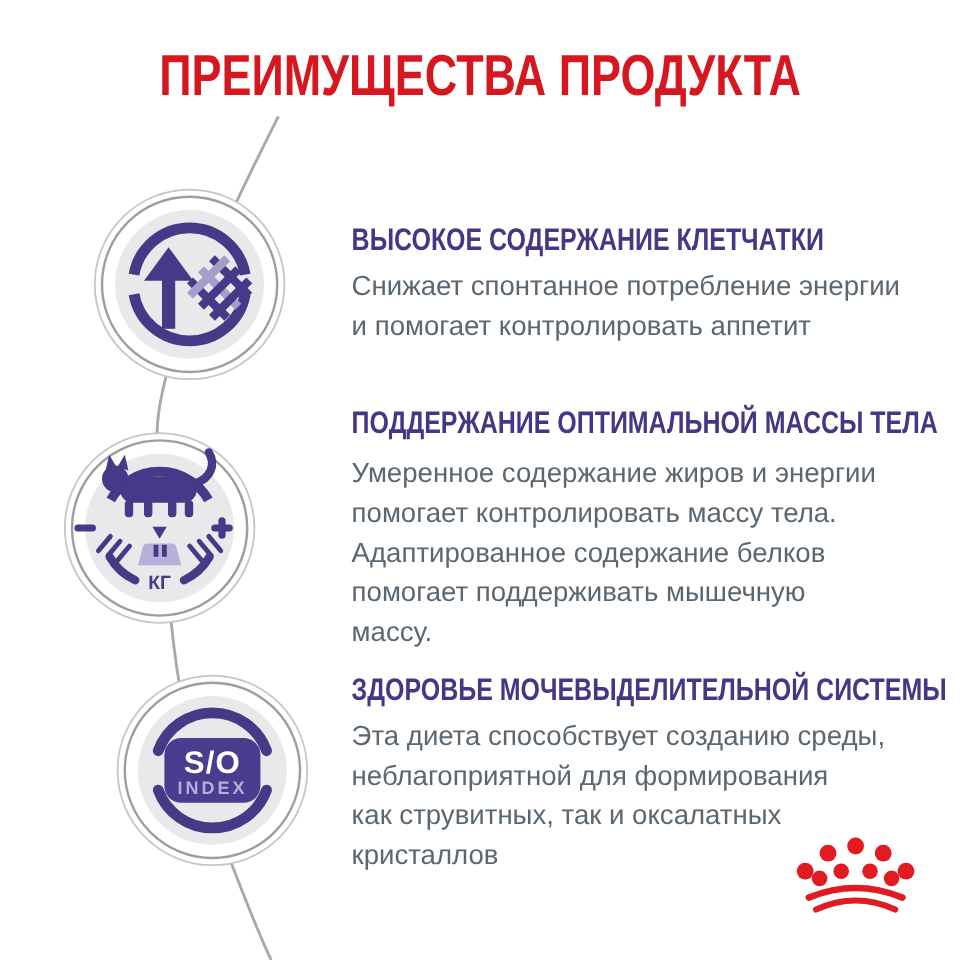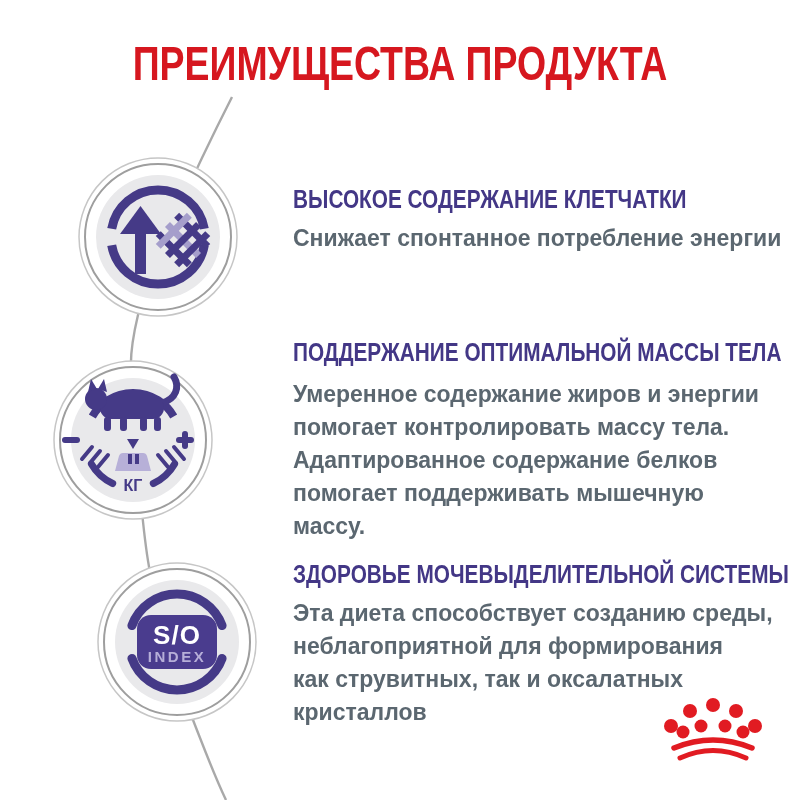--- a/index.html
+++ b/index.html
@@ -8,21 +8,21 @@
   .title{position:absolute;top:36px;left:50%;margin:0;white-space:nowrap;
          transform:translateX(-50%) scaleX(0.78);transform-origin:center top;
          font-size:48px;font-weight:700;color:#d6171f;letter-spacing:0;}
   .thread{position:absolute;left:0;top:0;}
   .badge{position:absolute;}
   .badge svg{display:block;}
   .sec{position:absolute;left:293px;}
   .sec h2{margin:0;white-space:nowrap;font-size:26px;line-height:30px;font-weight:700;
           color:#433786;transform:scaleX(0.80);transform-origin:left top;}
   .sec .body{margin-top:8px;}
-  .bl{font-size:23px;line-height:33px;color:#5b6770;white-space:nowrap;font-weight:700;}
+  .bl{font-size:23px;line-height:33px;color:#5b6770;white-space:nowrap;font-weight:400;}
   .sec1{top:184px;} .sec2{top:337px;} .sec3{top:559px;}
   .sec2 .body{margin-top:11px;}
   .crown{position:absolute;left:658px;top:696px;}
 </style>
 </head>
 <body>
 
 <div class="stage">
 
   <svg class="thread" width="800" height="800" viewBox="0 0 800 800">
@@ -111,20 +111,21 @@
       <path d="M64.7,128.5 A48,48 0 0 1 43.4,109" fill="none" stroke="#453a87" stroke-width="7" stroke-linecap="round"></path>
       <path d="M126.6,109 A48,48 0 0 1 105.3,128.5" fill="none" stroke="#453a87" stroke-width="7" stroke-linecap="round"></path>
       <text x="85" y="136" text-anchor="middle" font-size="16" font-weight="bold" font-family="Liberation Sans, sans-serif" fill="#453a87">КГ</text>
     </svg>
   </div>
 
   <div class="sec sec1">
     <h2>ВЫСОКОЕ СОДЕРЖАНИЕ КЛЕТЧАТКИ</h2>
     <div class="body">
       <div class="bl">Снижает спонтанное потребление энергии</div>
+      <div class="bl">и помогает контролировать аппетит</div>
     </div>
   </div>
 
   <div class="sec sec2">
     <h2>ПОДДЕРЖАНИЕ ОПТИМАЛЬНОЙ МАССЫ ТЕЛА</h2>
     <div class="body">
       <div class="bl">Умеренное содержание жиров и энергии</div>
       <div class="bl">помогает контролировать массу тела.</div>
       <div class="bl">Адаптированное содержание белков</div>
       <div class="bl">помогает поддерживать мышечную</div>

